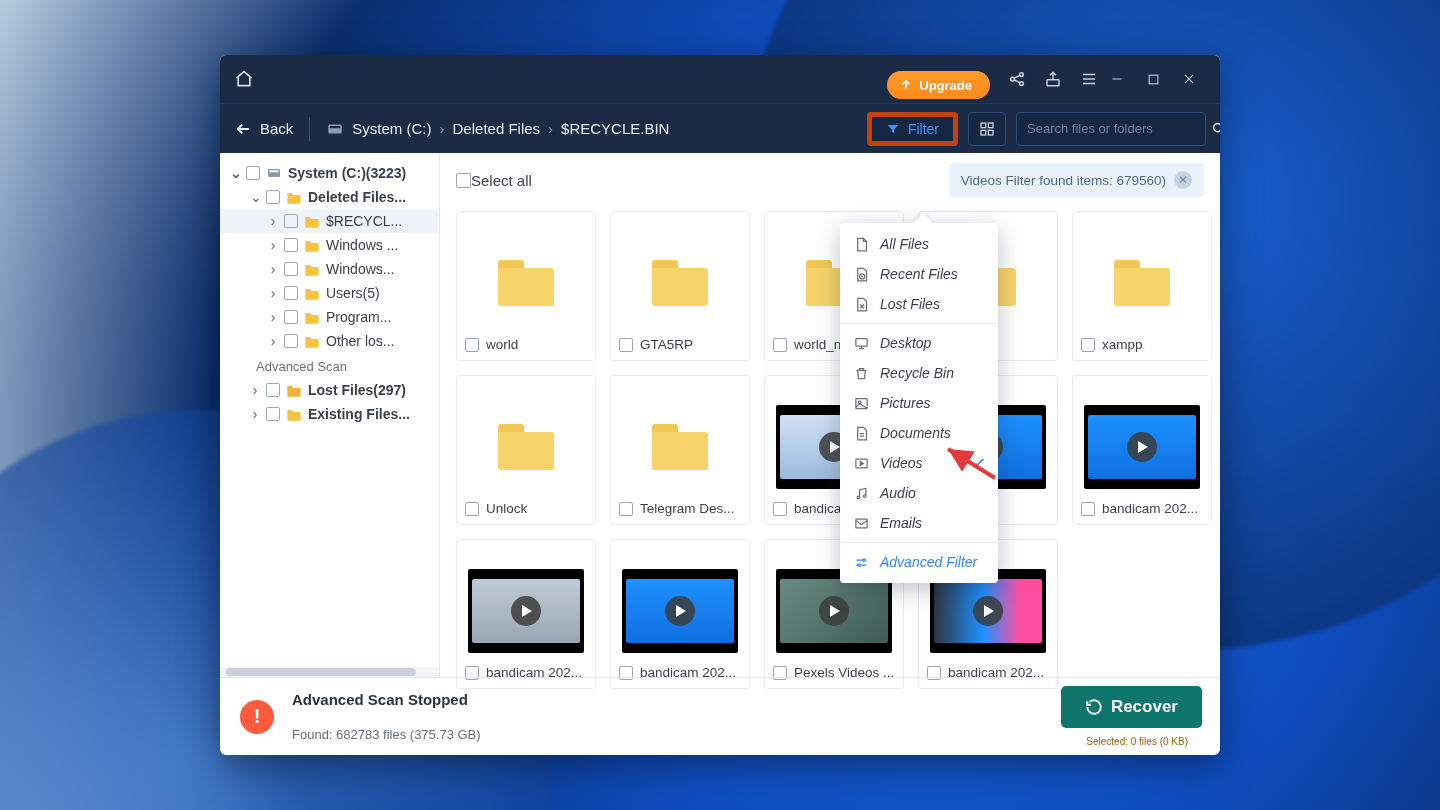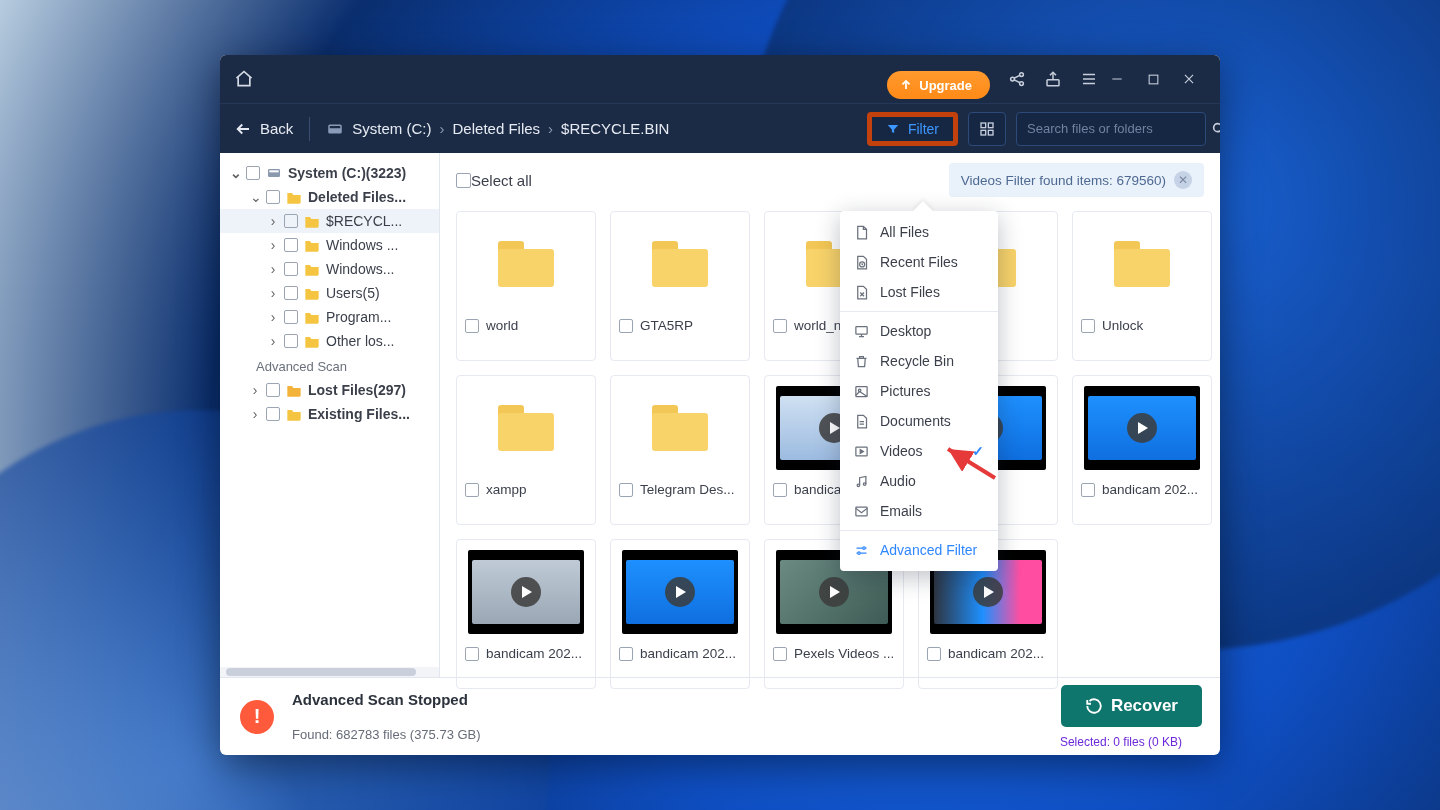--- a/index.html
+++ b/index.html
@@ -84,57 +84,57 @@
   .selectall .cb { width: 15px; height: 15px; border: 1px solid #9aa4b2; border-radius: 2px; }
   .content-head .flex { flex: 1; }
   .info-banner {
     background: #e9f1fb; color: #4f6a92; font-size: 13.5px; border-radius: 4px;
     padding: 8px 12px; display: inline-flex; align-items: center; gap: 8px;
     max-width: 430px; white-space: nowrap;
   }
   .info-close { width: 18px; height: 18px; border-radius: 50%; background: #c6d3e6; color: #7c8aa0; display: inline-flex; align-items: center; justify-content: center; font-size: 12px; cursor: pointer; }
 
   .grid { flex: 1; padding: 4px 10px 10px 16px; display: grid; grid-template-columns: repeat(5, 140px); grid-auto-rows: 150px; gap: 14px 14px; align-content: start; }
-  .tile { width: 140px; display: flex; flex-direction: column; align-items: center; border: 1px solid #e6e9f1; border-radius: 4px; padding-top: 6px; }
+  .tile { width: 140px; display: flex; flex-direction: column; align-items: center; border: 1px solid #e6e9f1; border-radius: 4px; padding-top: 6px; justify-content: flex-end; }
   .tile .thumb-area { width: 120px; height: 92px; display: flex; align-items: center; justify-content: center; }
   .thumb-folder { width: 56px; height: 46px; position: relative; }
   .thumb-folder::before { content: ""; position: absolute; left: 0; top: 0; width: 26px; height: 12px; background: #f3c755; border-radius: 3px 3px 0 0; }
   .thumb-folder::after { content: ""; position: absolute; left: 0; top: 8px; width: 56px; height: 38px; background: #f8d36a; border-radius: 3px; }
   .thumb-video { width: 116px; height: 84px; background: #000; border-radius: 2px; position: relative; display: flex; align-items: center; justify-content: center; }
   .thumb-video .screen { position: absolute; inset: 10px 4px; border-radius: 2px; }
   .thumb-video .play { position: relative; width: 30px; height: 30px; border-radius: 50%; background: rgba(60,60,60,.85); display: flex; align-items: center; justify-content: center; }
   .thumb-video .play::after { content: ""; width: 0; height: 0; border-left: 10px solid #fff; border-top: 6px solid transparent; border-bottom: 6px solid transparent; margin-left: 2px; }
   .tile .caption { width: 100%; display: flex; align-items: center; gap: 7px; padding: 8px 8px; font-size: 13.5px; color: #3a3f4a; }
   .tile .caption .cb { width: 14px; height: 14px; border: 1px solid #9aa4b2; border-radius: 2px; flex-shrink: 0; }
   .tile .caption .txt { overflow: hidden; text-overflow: ellipsis; white-space: nowrap; }
 
   
   .dropdown {
-    position: absolute; top: 156px; left: 620px; width: 158px; background: #fff;
-    border-radius: 4px; box-shadow: 0 6px 24px rgba(20,30,50,.28); padding: 6px 0; z-index: 50;
+    position: absolute; top: 168px; left: 620px; width: 158px; background: #fff;
+    border-radius: 4px; box-shadow: 0 6px 24px rgba(20,30,50,.28); padding: 6px 0; z-index: 50; font-style: italic;
   }
   .dd-arrow { position: absolute; top: -7px; left: 76px; width: 14px; height: 14px; background: #fff; transform: rotate(45deg); box-shadow: -2px -2px 4px rgba(0,0,0,.06); }
   .dd-item { display: flex; align-items: center; gap: 10px; padding: 7px 14px; font-size: 14px; color: #3a3f4a; cursor: pointer; }
   .dd-item .ico { width: 16px; color: #6a717c; display: inline-flex; }
   .dd-item .check { margin-left: auto; color: #2f87ff; font-weight: 700; }
   .dd-sep { height: 1px; background: #e6e9f1; margin: 4px 0; }
   .dd-adv { color: #2f87ff; }
   .dd-adv .ico { color: #2f87ff; }
 
   
   .red-arrow { position: absolute; top: 388px; left: 720px; z-index: 60; pointer-events: none; }
 
   
   .footer { height: 78px; border-top: 1px solid #e2e6ef; display: flex; align-items: center; padding: 0 18px; gap: 16px; }
   .warn-icon { width: 38px; height: 38px; border-radius: 50%; background: radial-gradient(circle,#ffe1cf 60%,transparent 62%); display: flex; align-items: center; justify-content: center; }
   .warn-icon .inner { width: 34px; height: 34px; border-radius: 50%; background: #ff5a3c; color: #fff; display: flex; align-items: center; justify-content: center; font-weight: 700; font-size: 20px; }
   .scan-info .title { font-weight: 700; font-size: 15px; color: #2d333d; }
   .scan-info .sub { font-size: 13px; color: #666c78; margin-top: 19px; }
   .footer .flex { flex: 1; }
-  .selected-txt { font-size: 12px; color: #6d28d9; margin-right: 20px; }
+  .selected-txt { font-size: 10px; color: #a16207; margin-right: 14px; }
   .recover-btn {
     background: #0f766e; color: #fff; border: none; height: 42px; border-radius: 5px;
     padding: 0 24px; font-size: 17px; font-weight: 600; display: inline-flex; align-items: center; gap: 8px; cursor: pointer;
   }
 
   svg { display: block; }
 </style>
 </head>
 <body>
 
@@ -403,30 +403,30 @@
               <span class="cb"></span>
               <span class="txt">e_end</span>
             </div>
           </div>
           <div class="tile">
             <div class="thumb-area">
               <div class="thumb-folder"></div>
             </div>
             <div class="caption">
               <span class="cb"></span>
+              <span class="txt">xampp</span>
+            </div>
+          </div>
+          <div class="tile">
+            <div class="thumb-area">
+              <div class="thumb-folder"></div>
+            </div>
+            <div class="caption">
+              <span class="cb"></span>
               <span class="txt">Unlock</span>
-            </div>
-          </div>
-          <div class="tile">
-            <div class="thumb-area">
-              <div class="thumb-folder"></div>
-            </div>
-            <div class="caption">
-              <span class="cb"></span>
-              <span class="txt">xampp</span>
             </div>
           </div>
           <div class="tile">
             <div class="thumb-area">
               <div class="thumb-folder"></div>
             </div>
             <div class="caption">
               <span class="cb"></span>
               <span class="txt">Telegram Des...</span>
             </div>

